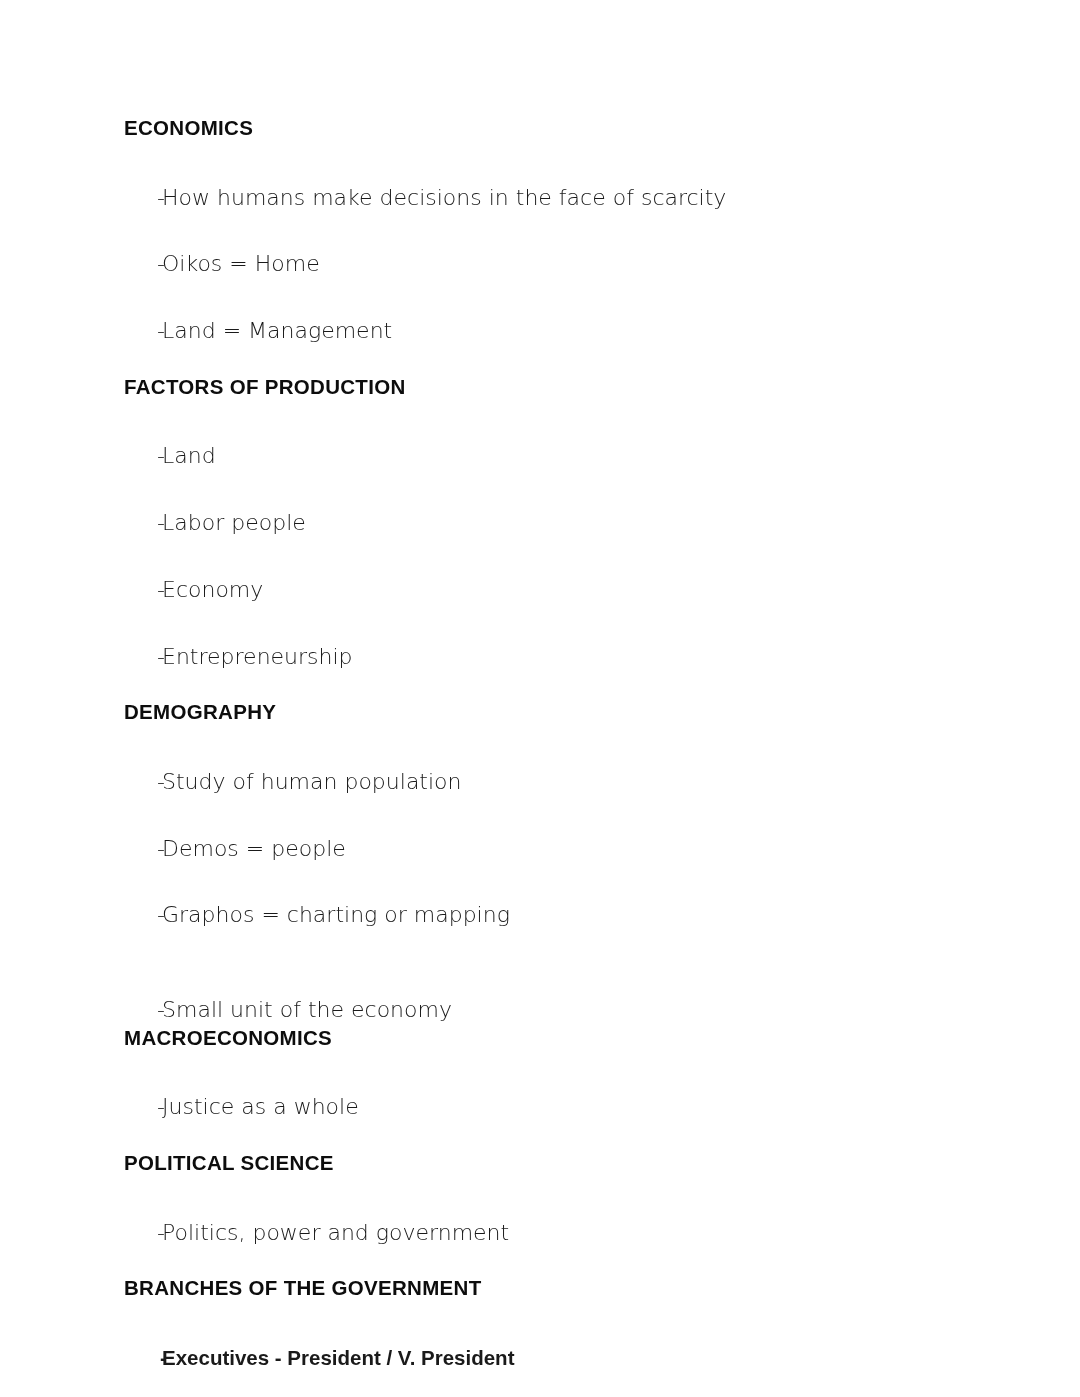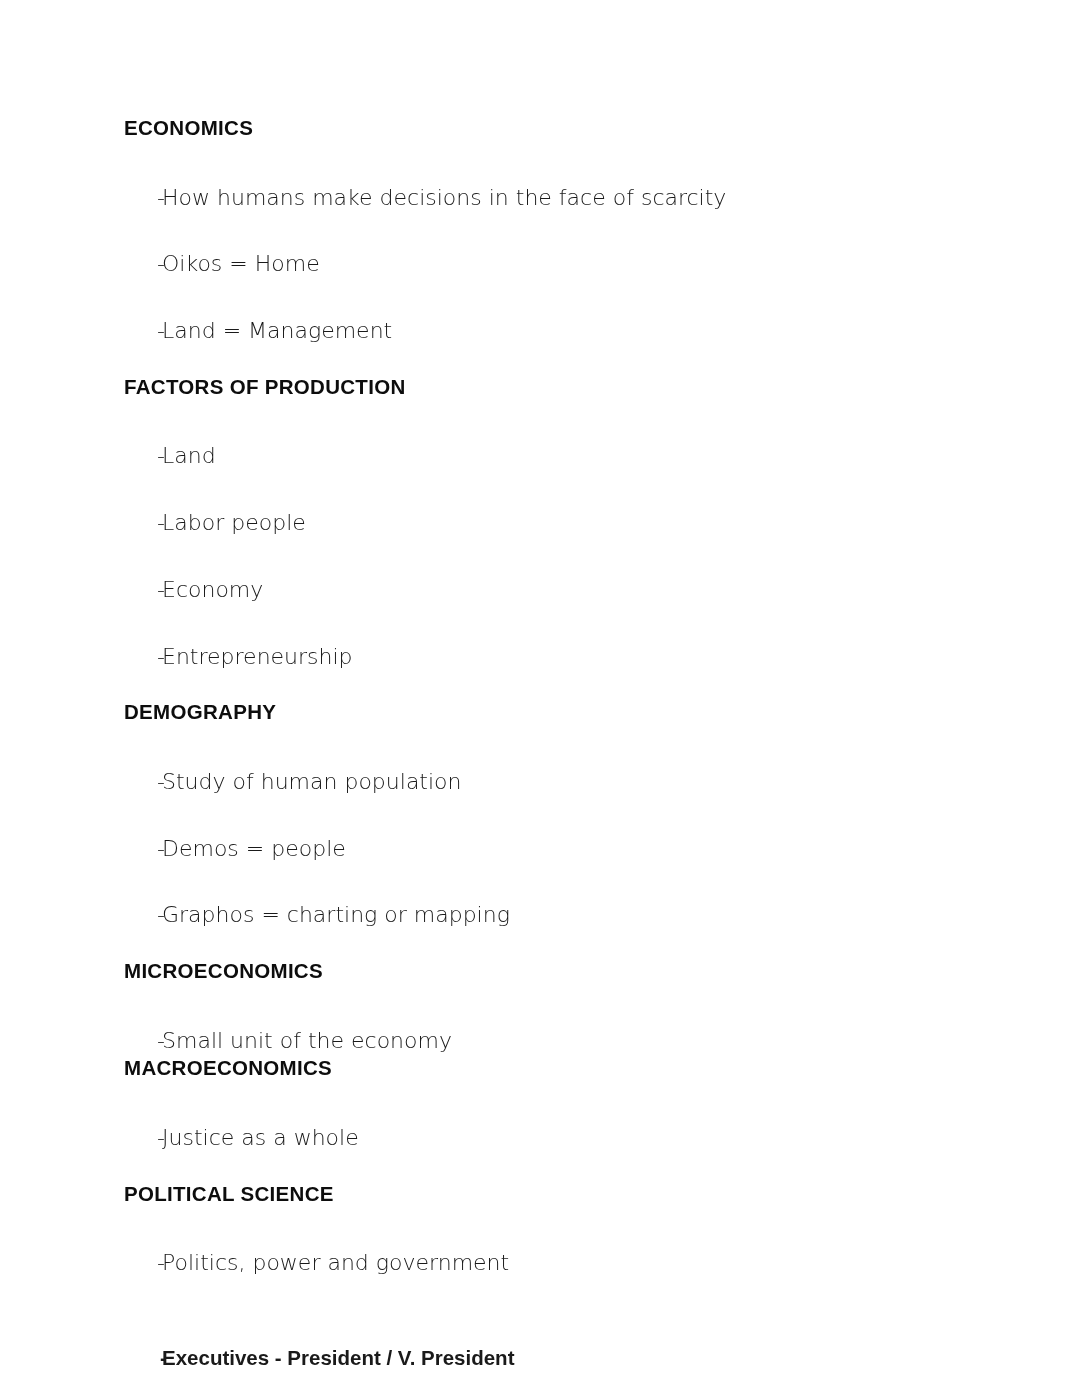--- a/index.html
+++ b/index.html
@@ -132,21 +132,20 @@
             <span class="item-text">Demos = people</span>
           </li>
           <li class="item">
             <span class="dash">-</span>
             <span class="item-text">Graphos = charting or mapping</span>
           </li>
         </ul>
       </div>
       <div class="gap"></div>
       <div class="section">
-        <div class="heading">MICROECONOMICS</div>
         <ul class="items">
           <li class="item">
             <span class="dash">-</span>
             <span class="item-text">Small unit of the economy</span>
           </li>
         </ul>
       </div>
       <div class="section">
         <div class="heading">MACROECONOMICS</div>
         <ul class="items">
@@ -161,20 +160,21 @@
         <div class="heading">POLITICAL SCIENCE</div>
         <ul class="items">
           <li class="item">
             <span class="dash">-</span>
             <span class="item-text">Politics, power and government</span>
           </li>
         </ul>
       </div>
       <div class="gap"></div>
       <div class="section">
+        <div class="heading">BRANCHES OF THE GOVERNMENT</div>
         <ul class="items">
           <li class="item bold">
             <span class="dash">-</span>
             <span class="item-text">Executives - President / V. President</span>
           </li>
           <li class="item bold">
             <span class="dash">-</span>
             <span class="item-text">Scientific - Senators / Partylist</span>
           </li>
           <li class="item bold">

